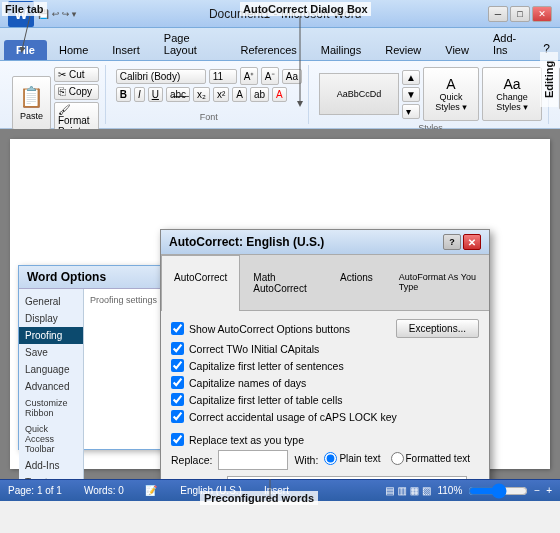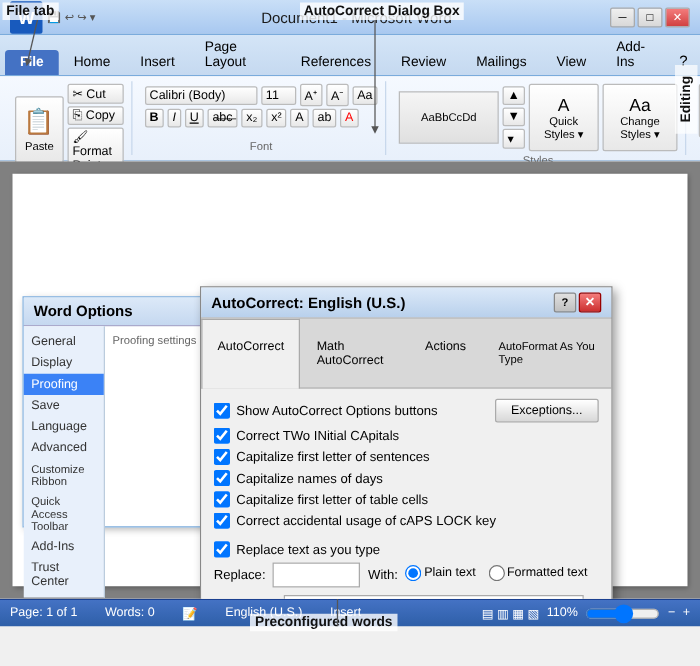--- a/index.html
+++ b/index.html
@@ -116,21 +116,21 @@
       display: flex; flex-direction: column; align-items: center; justify-content: center;
     }
     .ribbon-big-icon {
       font-size: 20px;
       margin-bottom: 2px;
     }
 
     
     .word-options-overlay {
       position: absolute;
-      top: 108px;
+      top: 136px;
       left: 18px;
       width: 155px;
       height: 185px;
       background: white;
       border: 1px solid #7aabdc;
       box-shadow: 2px 2px 6px rgba(0,0,0,0.3);
       z-index: 10;
       font-size: 11px;
     }
     .wo-title {
@@ -147,21 +147,21 @@
       border-right: 1px solid #bcd;
       padding: 4px 0;
     }
     .wo-item {
       padding: 3px 6px;
       cursor: pointer;
       font-size: 10px;
       color: #333;
     }
     .wo-item.active {
-      background: #3b82f6;
+      background: #0c4a6e;
       color: white;
     }
     .wo-content {
       flex: 1;
       padding: 6px;
     }
 
     
     .autocorrect-dialog {
       position: absolute;
@@ -309,22 +309,22 @@
       <div class="title-btn close">✕</div>
     </div>
   </div>
 
   <div class="ribbon-tabs">
     <div class="ribbon-tab active">File</div>
     <div class="ribbon-tab">Home</div>
     <div class="ribbon-tab">Insert</div>
     <div class="ribbon-tab">Page Layout</div>
     <div class="ribbon-tab">References</div>
+    <div class="ribbon-tab">Mailings</div>
     <div class="ribbon-tab">Review</div>
-    <div class="ribbon-tab">Mailings</div>
     <div class="ribbon-tab">View</div>
     <div class="ribbon-tab">Add-Ins</div>
     <span style="margin-left:auto; font-size:12px; padding: 4px 6px; cursor:pointer;">?</span>
   </div>
 
   <div class="ribbon">
 
     <div class="ribbon-group">
       <div class="ribbon-row">
         <div class="ribbon-big-btn">

